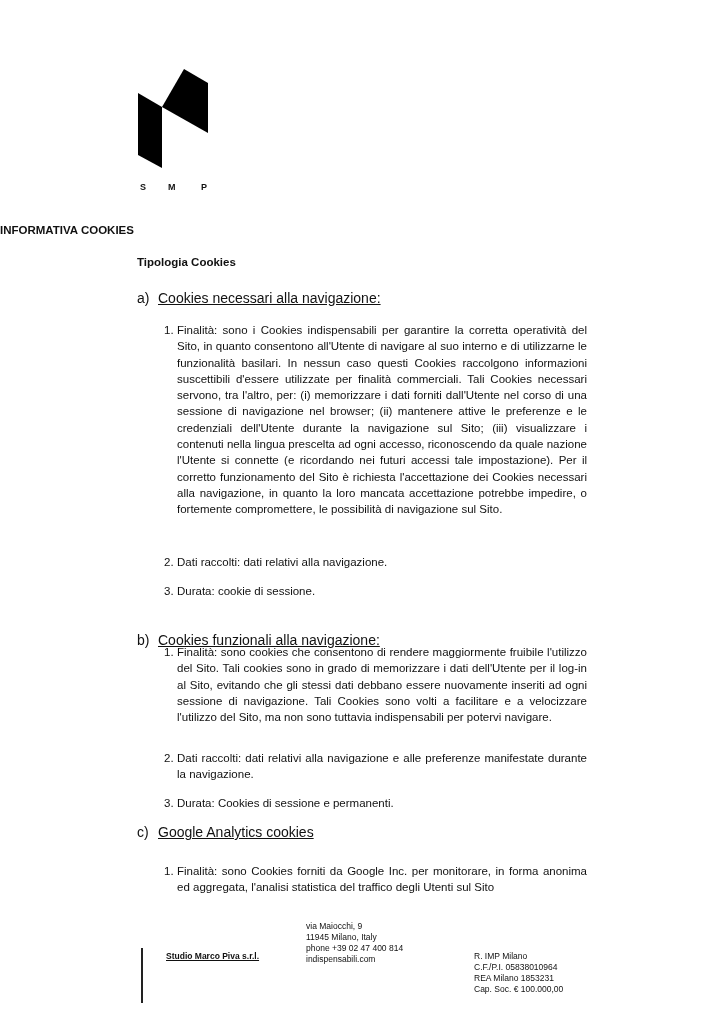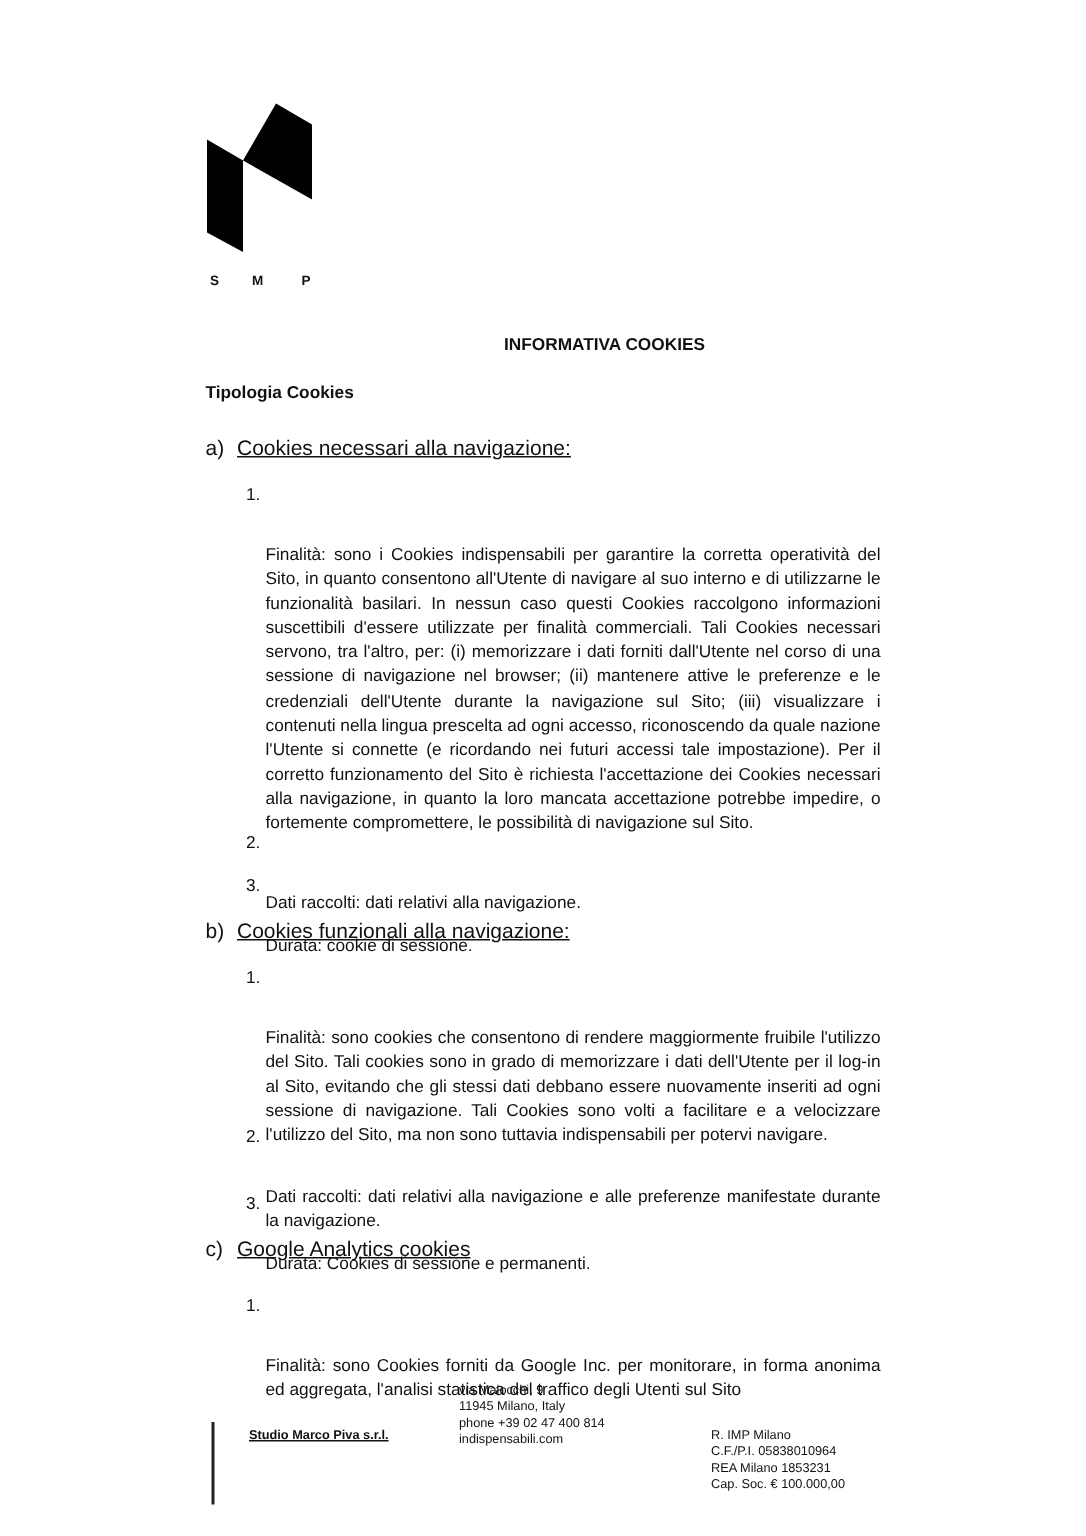--- a/index.html
+++ b/index.html
@@ -1,28 +1,28 @@
 <!DOCTYPE html>
 <html><head>
 <meta charset="utf-8">
 <style>
   html, body { margin:0; padding:0; background:#ffffff; }
   body { width:724px; height:1024px; position:relative; overflow:hidden;
          font-family:"Liberation Sans", sans-serif; color:#111; }
   .abs { position:absolute; }
   .logo { left:136px; top:66px; width:76px; height:106px; }
   .smp { top:182px; font-size:9px; font-weight:bold; letter-spacing:0; }
-  .title { top:224px; left:0; width:724px; text-align:center; font-size:11.5px; font-weight:bold; padding-left:82px; box-sizing:border-box; }
+  .title { top:224px; left:0; width:724px; font-size:11.5px; font-weight:bold; box-sizing:border-box; }
   .h-sec { left:137px; top:256px; font-size:11.5px; font-weight:bold; }
   .sub { left:137px; font-size:14px; }
   .sub .lbl { display:inline-block; width:21px; }
   .sub .txt { text-decoration:underline; }
   .item { left:164px; width:423px; font-size:11.5px; line-height:16.3px; }
   .item .num { position:absolute; left:0; top:0; }
-  .item .body { margin-left:13px; text-align:justify; text-align-last:left;margin-top:40px; }
+  .item .body { margin-left:13px; text-align:justify; text-align-last:left; }
   .footer-line { left:141px; top:948px; width:2px; height:55px; background:#222; }
   .foot { font-size:8.5px; line-height:11px; color:#111; }
   .foot.bold { font-weight:bold;text-decoration:underline; }
 </style>
 </head>
 <body>
 
 <svg class="abs logo" viewBox="136 66 76 106">
   <polygon points="138,93 162,107 162,168 138,155" fill="#000"></polygon>
   <polygon points="162,107 184,69 208,83 208,133" fill="#000"></polygon>
@@ -43,21 +43,21 @@
 </div>
 <div class="abs item" style="top:554px">
   <span class="num">2.</span>
   <div class="body">Dati raccolti: dati relativi alla navigazione.</div>
 </div>
 <div class="abs item" style="top:583px">
   <span class="num">3.</span>
   <div class="body">Durata: cookie di sessione.</div>
 </div>
 
-<div class="abs sub" style="top:612px">
+<div class="abs sub" style="top:632px">
   <span class="lbl">b)</span><span class="txt">Cookies funzionali alla navigazione:</span>
 </div>
 <div class="abs item" style="top:644px">
   <span class="num">1.</span>
   <div class="body">Finalità: sono cookies che consentono di rendere maggiormente fruibile l'utilizzo del Sito. Tali cookies sono in grado di memorizzare i dati dell'Utente per il log-in al Sito, evitando che gli stessi dati debbano essere nuovamente inseriti ad ogni sessione di navigazione. Tali Cookies sono volti a facilitare e a velocizzare l'utilizzo del Sito, ma non sono tuttavia indispensabili per potervi navigare.</div>
 </div>
 <div class="abs item" style="top:750px">
   <span class="num">2.</span>
   <div class="body">Dati raccolti: dati relativi alla navigazione e alle preferenze manifestate durante la navigazione.</div>
 </div>

